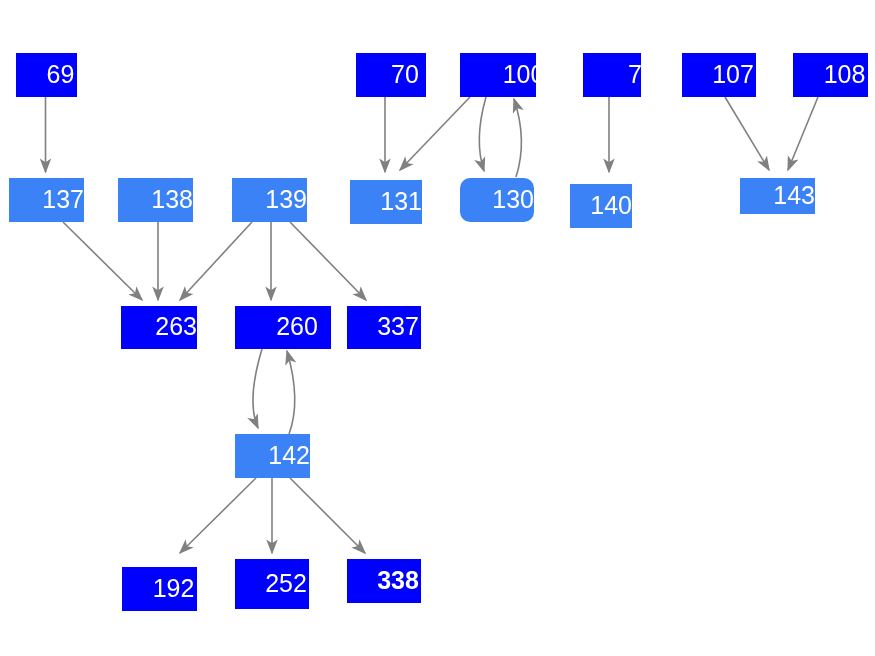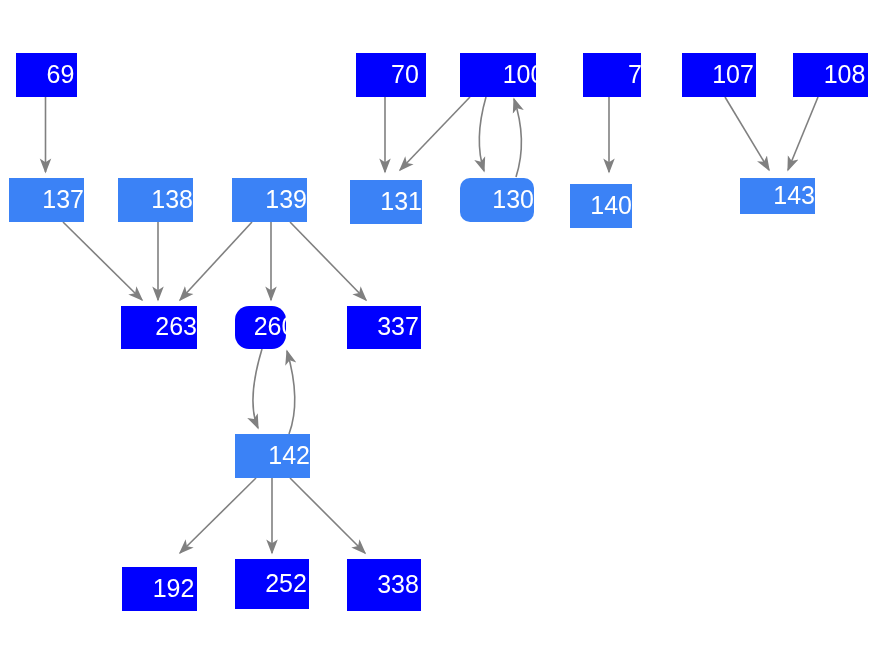--- a/index.html
+++ b/index.html
@@ -117,33 +117,33 @@
       </div>
       <div class="node red" style="left: 570px; top: 184px; width: 62px; height: 44px;">
         <span class="node-label">140</span>
       </div>
       <div class="node red" style="left: 740px; top: 178px; width: 75px; height: 36px;">
         <span class="node-label">143</span>
       </div>
       <div class="node blue" style="left: 121px; top: 306px; width: 76px; height: 43px; justify-content: flex-end;">
         <span class="node-label">263</span>
       </div>
-      <div class="node blue" style="left: 235px; top: 306px; width: 51px; height: 43px; border-radius: 14px;">
+      <div class="node blue" style="left: 235px; top: 306px; width: 96px; height: 43px;">
         <span class="node-label">260</span>
       </div>
       <div class="node blue" style="left: 347px; top: 306px; width: 74px; height: 43px;">
         <span class="node-label">337</span>
       </div>
       <div class="node red" style="left: 235px; top: 434px; width: 75px; height: 44px;">
         <span class="node-label">142</span>
       </div>
       <div class="node blue" style="left: 122px; top: 567px; width: 75px; height: 44px;">
         <span class="node-label">192</span>
       </div>
       <div class="node blue" style="left: 235px; top: 559px; width: 74px; height: 50px;">
         <span class="node-label">252</span>
       </div>
-      <div class="node blue" style="left: 347px; top: 559px; width: 74px; height: 52px;">
+      <div class="node blue" style="left: 347px; top: 559px; width: 74px; height: 44px; font-weight: bold;">
         <span class="node-label">338</span>
       </div>
     </div>
 
 </div>
 
 </body></html>

